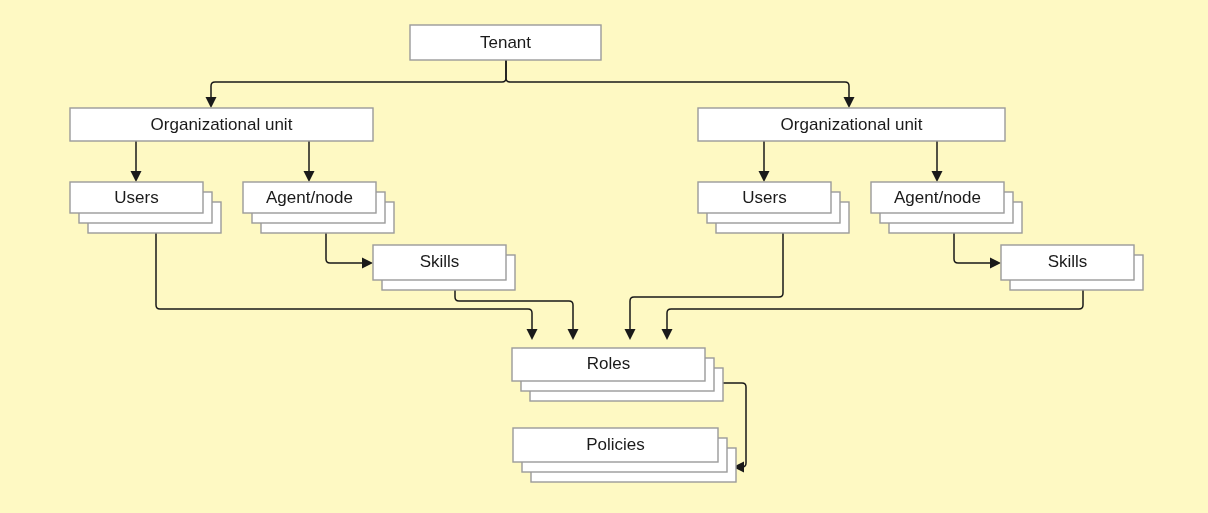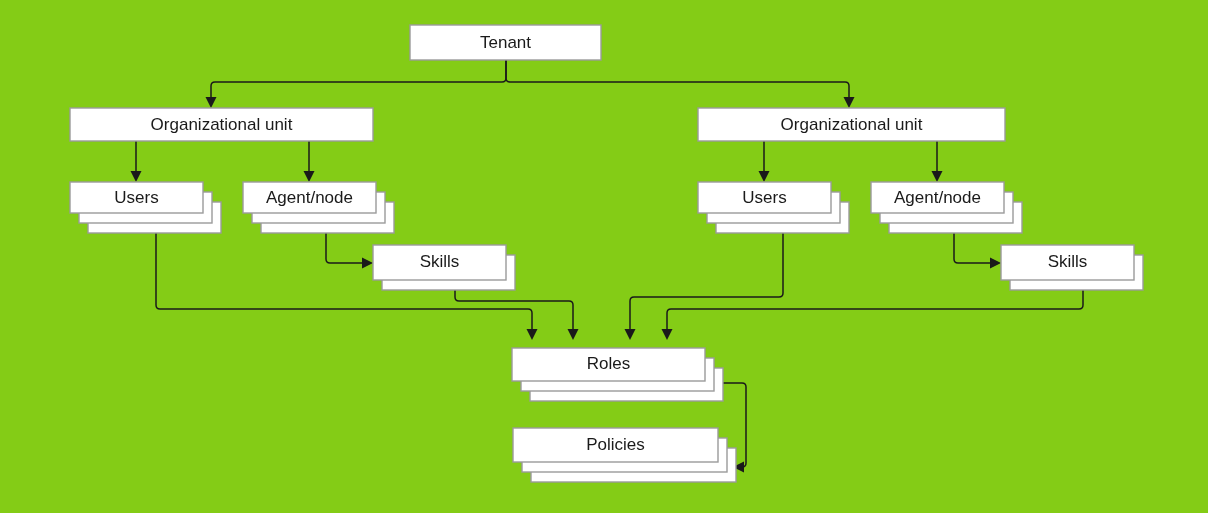--- a/index.html
+++ b/index.html
@@ -8,21 +8,21 @@
     padding: 0;
     background: #ffffff;
   }
   body {
     font-family: "Liberation Sans", sans-serif;
   }
   #diagram-root {
     position: relative;
     width: 1208px;
     height: 513px;
-    background: #84cc16;
+    background: #fef9c3;
     overflow: hidden;
   }
   svg.canvas {
     display: block;
     width: 1208px;
     height: 513px;
   }
   .node-box {
     fill: #ffffff;
     stroke: #9b9b9b;

